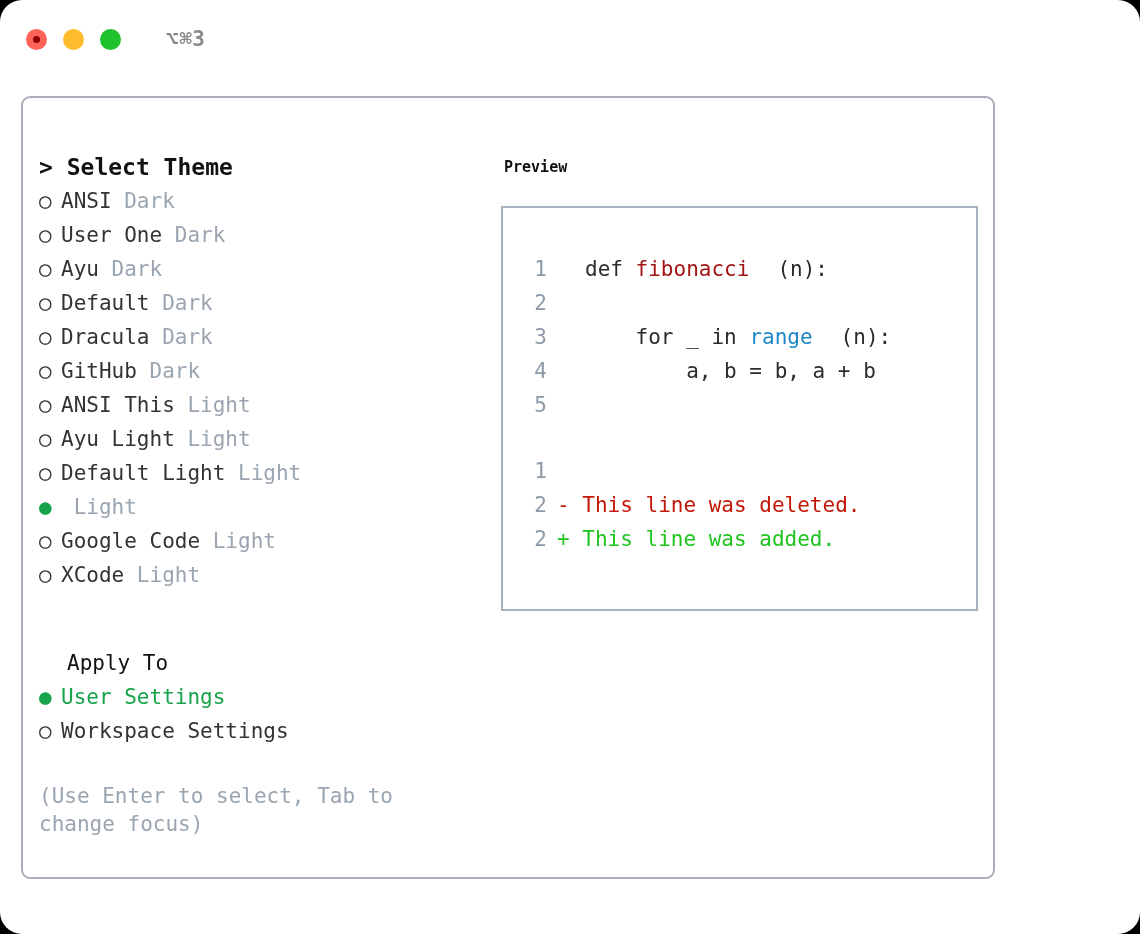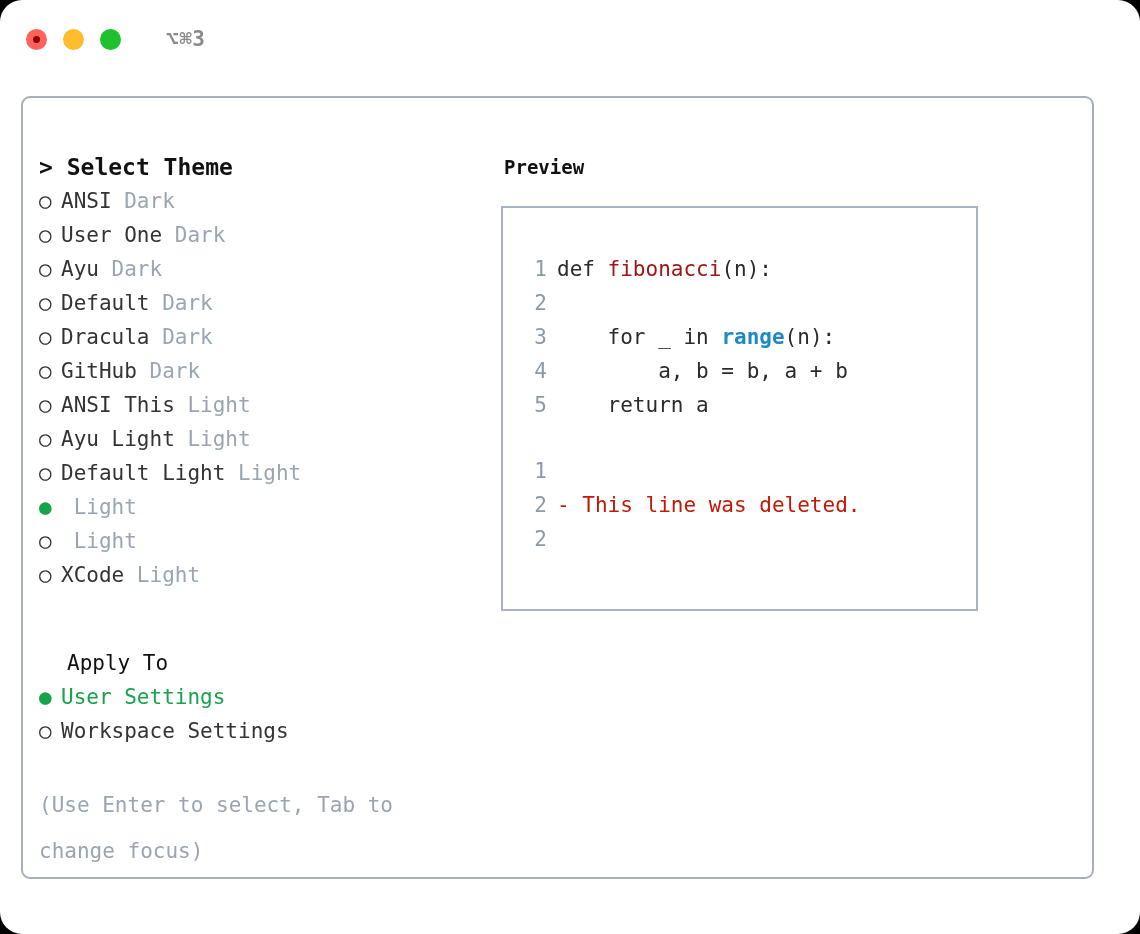--- a/index.html
+++ b/index.html
@@ -62,21 +62,21 @@
     font-weight: bold;
     color: #8A8A8A;
     letter-spacing: 0.5px;
   }
 
   
   .panel {
     position: absolute;
     left: 21px;
     top: 96px;
-    width: 1073px;
+    width: 974px;
     height: 783px;
     border: 2px solid #A9AFB8;
     border-radius: 9px;
     background: #ffffff;
   }
 
   .panel-inner {
     position: absolute;
     left: 0; top: 0; right: 0; bottom: 0;
     display: flex;
@@ -142,28 +142,28 @@
     white-space: pre;
     cursor: pointer;
   }
   .apply-label { color: #333333; }
   .apply-row.selected .apply-label { color: #16A34A; }
 
   
   .hint {
     margin-top: 34px;
     font-size: 21px;
-    line-height: 46px;
+    line-height: 28px;
     color: #9AA5B1;
     max-width: 410px;
   }
 
   
   .preview-title {
-    font-size: 19px;
+    font-size: 15px;
     font-weight: bold;
     color: #111111;
     line-height: 34px;
     white-space: pre;
     padding-left: 3px;
   }
 
   .preview-box {
     margin-top: 22px;
     width: 477px;
@@ -184,22 +184,22 @@
     width: 26px;
     text-align: right;
     color: #8C99A8;
     flex: none;
     margin-right: 10px;
   }
   .code-text { color: #2B2B2B; }
 
   .tok-fn   { color: #A31515; }
   .tok-num  { color: #0E7C7B; }
-  .tok-bi   { color: #1E88C7; font-weight: bold; }
-  .tok-plain{ color: #2B2B2B; }
+  .tok-bi   { color: #1E88C7; }
+  .tok-plain{ color: #2B2B2B; margin-left: 28px; }
 
   .code-gap { height: 32px; }
 
   .diff-context { color: #7D7D7D; }
   .diff-del     { color: #C21807; }
   .diff-add     { color: #1FC41F; }
 </style>
 </head>
 <body>
 
@@ -225,21 +225,21 @@
             <div class="theme-row"><span class="radio">○</span><span class="theme-name">ANSI</span><span class="theme-kind"> Dark</span></div>
             <div class="theme-row"><span class="radio">○</span><span class="theme-name">User One</span><span class="theme-kind"> Dark</span></div>
             <div class="theme-row"><span class="radio">○</span><span class="theme-name">Ayu</span><span class="theme-kind"> Dark</span></div>
             <div class="theme-row"><span class="radio">○</span><span class="theme-name">Default</span><span class="theme-kind"> Dark</span></div>
             <div class="theme-row"><span class="radio">○</span><span class="theme-name">Dracula</span><span class="theme-kind"> Dark</span></div>
             <div class="theme-row"><span class="radio">○</span><span class="theme-name">GitHub</span><span class="theme-kind"> Dark</span></div>
             <div class="theme-row"><span class="radio">○</span><span class="theme-name">ANSI This</span><span class="theme-kind"> Light</span></div>
             <div class="theme-row"><span class="radio">○</span><span class="theme-name">Ayu Light</span><span class="theme-kind"> Light</span></div>
             <div class="theme-row"><span class="radio">○</span><span class="theme-name">Default Light</span><span class="theme-kind"> Light</span></div>
             <div class="theme-row selected"><span class="radio on">●</span><span class="theme-kind"> Light</span></div>
-            <div class="theme-row"><span class="radio">○</span><span class="theme-kind"> Light</span></div>
+            <div class="theme-row"><span class="radio">○</span><span class="theme-name">Google Code</span><span class="theme-kind"> Light</span></div>
             <div class="theme-row"><span class="radio">○</span><span class="theme-name">XCode</span><span class="theme-kind"> Light</span></div>
           </div>
 
         <div class="applyto-block">
           <div class="applyto-title">Apply To</div>
           <div id="apply-list">
               <div class="apply-row selected"><span class="radio on">●</span><span class="apply-label">User Settings</span></div>
               <div class="apply-row"><span class="radio">○</span><span class="apply-label">Workspace Settings</span></div>
             </div>
         </div>
@@ -249,26 +249,26 @@
 
       <div class="col-right">
         <div class="preview-title">Preview</div>
 
         <div class="preview-box">
           <div id="code-block">
               <div class="code-line"><span class="lineno">1</span><span class="code-text"><span class="tok-plain">def </span><span class="tok-fn">fibonacci</span><span class="tok-plain">(n):</span></span></div>
               <div class="code-line"><span class="lineno">2</span></div>
               <div class="code-line"><span class="lineno">3</span><span class="code-text"><span class="tok-plain">    for _ in </span><span class="tok-bi">range</span><span class="tok-plain">(n):</span></span></div>
               <div class="code-line"><span class="lineno">4</span><span class="code-text"><span class="tok-plain">        a, b = b, a + b</span></span></div>
-              <div class="code-line"><span class="lineno">5</span><span class="code-text"><span class="tok-plain">    return a</span></span></div>
+              <div class="code-line"><span class="lineno">5</span></div>
             </div>
           <div class="code-gap"></div>
           <div id="diff-block">
               <div class="code-line"><span class="lineno">1</span></div>
               <div class="code-line"><span class="lineno">2</span><span class="diff-del">- This line was deleted.</span></div>
-              <div class="code-line"><span class="lineno">2</span></div>
+              <div class="code-line"><span class="lineno">2</span><span class="diff-add">+ This line was added.</span></div>
             </div>
         </div>
       </div>
 
     </div>
   </div>
 </div>
 
 </body></html>

